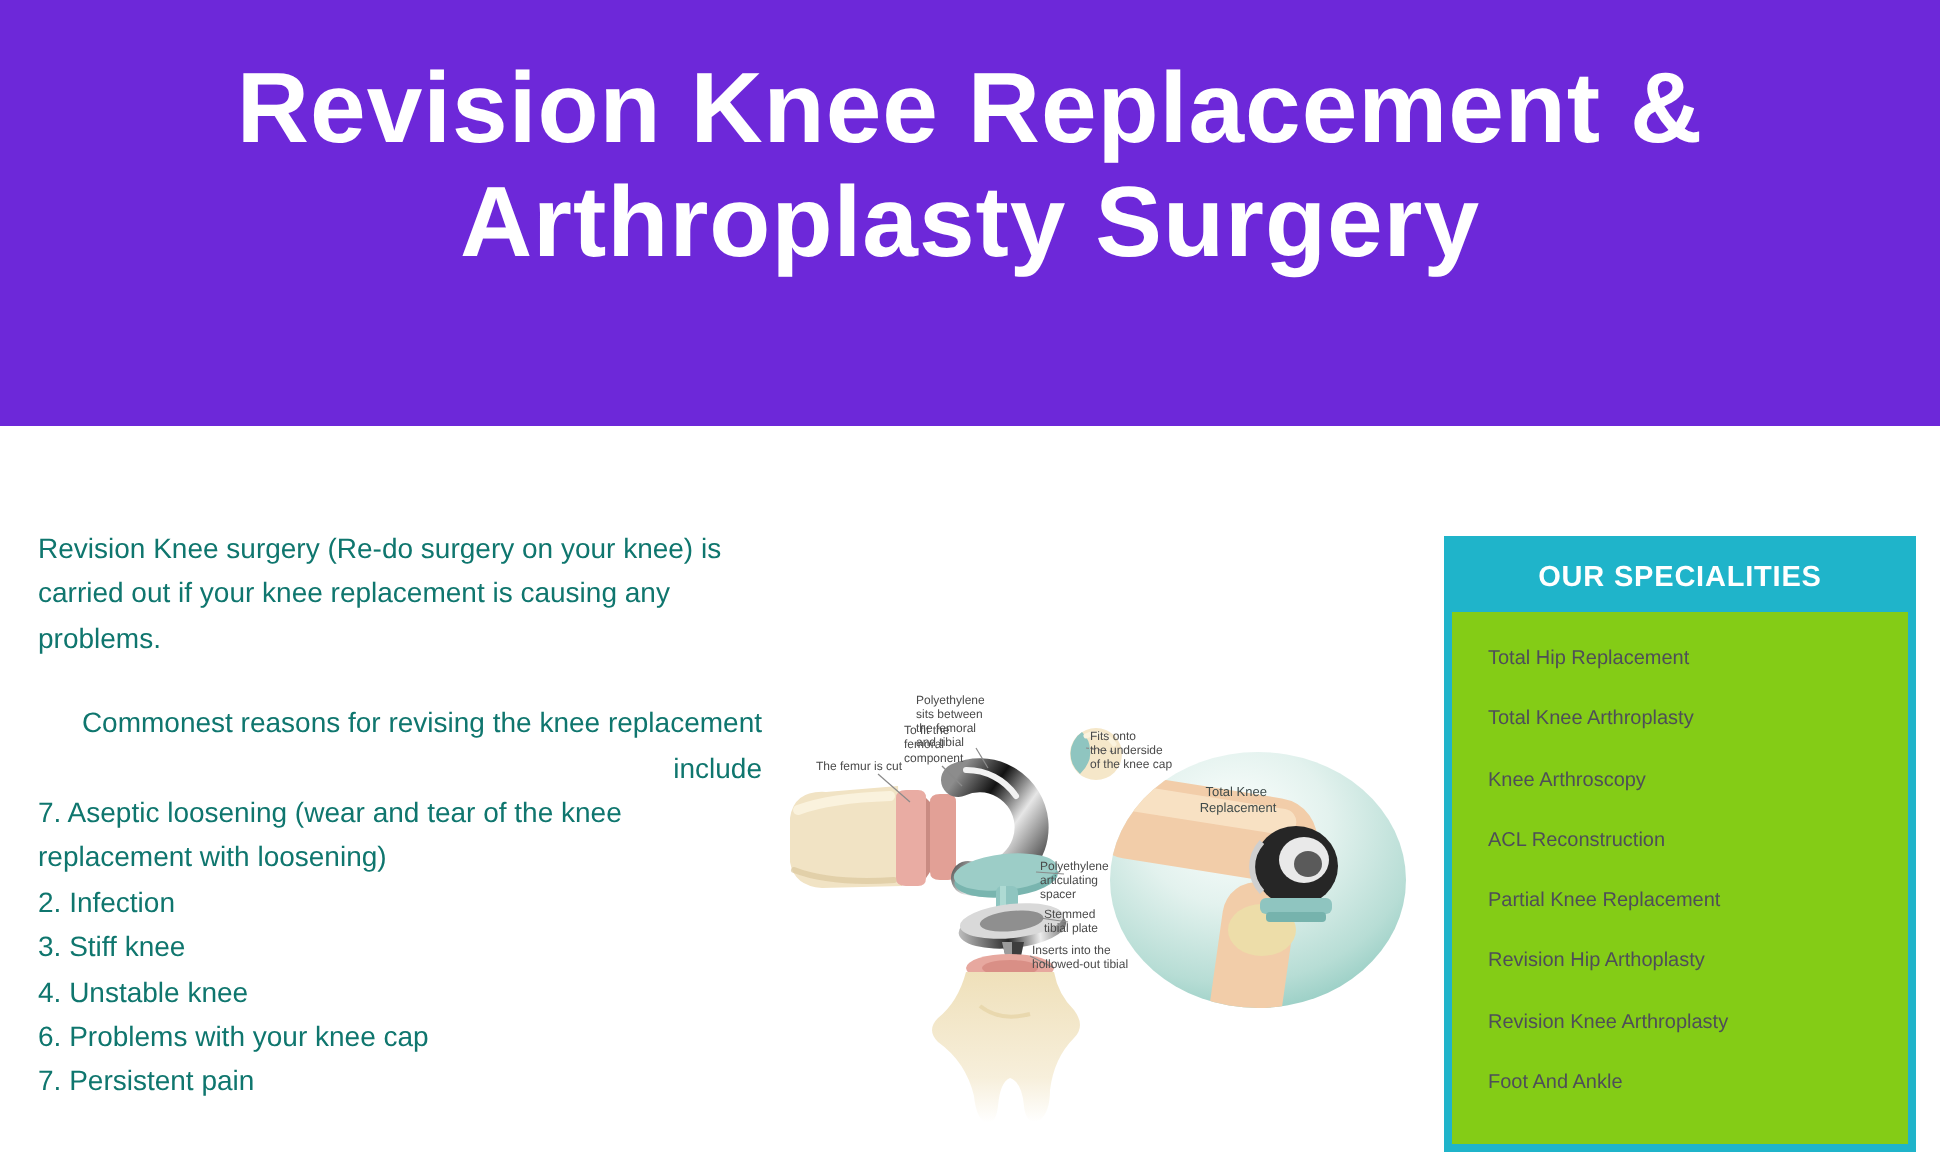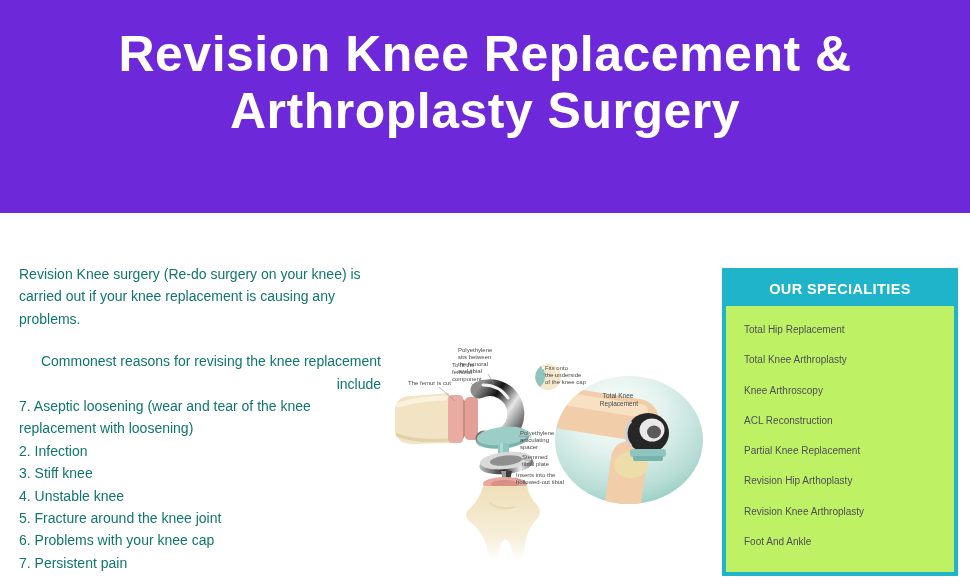--- a/index.html
+++ b/index.html
@@ -26,21 +26,21 @@
     position:absolute; left:19px; top:263px; width:362px;
     color:#0f766e; font-size:14px; line-height:22.4px;
   }
   .article .intro { margin:0; }
   .article .reasons-heading { margin-top:20px;text-align:right; }
   .article .reason { margin:0; }
 
   
   .sidebar {
     position:absolute; left:722px; top:268px; width:236px; height:308px;
-    background:#bef264; border:4px solid #1FB4CA;
+    background:#84cc16; border:4px solid #1FB4CA;
   }
   .sb-header {
     height:34px; background:#1FB4CA; display:flex;
     align-items:center; justify-content:center;
     color:#ffffff; font-size:14.5px; font-weight:bold; letter-spacing:0.4px;
   }
   .sb-list { list-style:none; margin:0; padding:9px 6px 0 18px; }
   .sb-list li {
     height:30.3px; line-height:30.3px; font-size:10px; color:#4E4E58;
     cursor:pointer; white-space:nowrap; overflow:hidden;
@@ -69,21 +69,20 @@
   <div class="reasons">
 
       <div class="reason">7. Aseptic loosening (wear and tear of the knee replacement with loosening)</div>
 
       <div class="reason">2. Infection</div>
 
       <div class="reason">3. Stiff knee</div>
 
       <div class="reason">4. Unstable knee</div>
 
-      <div class="reason">5. Fracture around the knee joint</div>
 
       <div class="reason">6. Problems with your knee cap</div>
 
       <div class="reason">7. Persistent pain</div>
     </div>
 </section>
 
 <figure class="figure" style="margin:0;">
   <svg viewBox="0 0 310 242" width="310" height="242" xmlns="http://www.w3.org/2000/svg">
     <defs>

